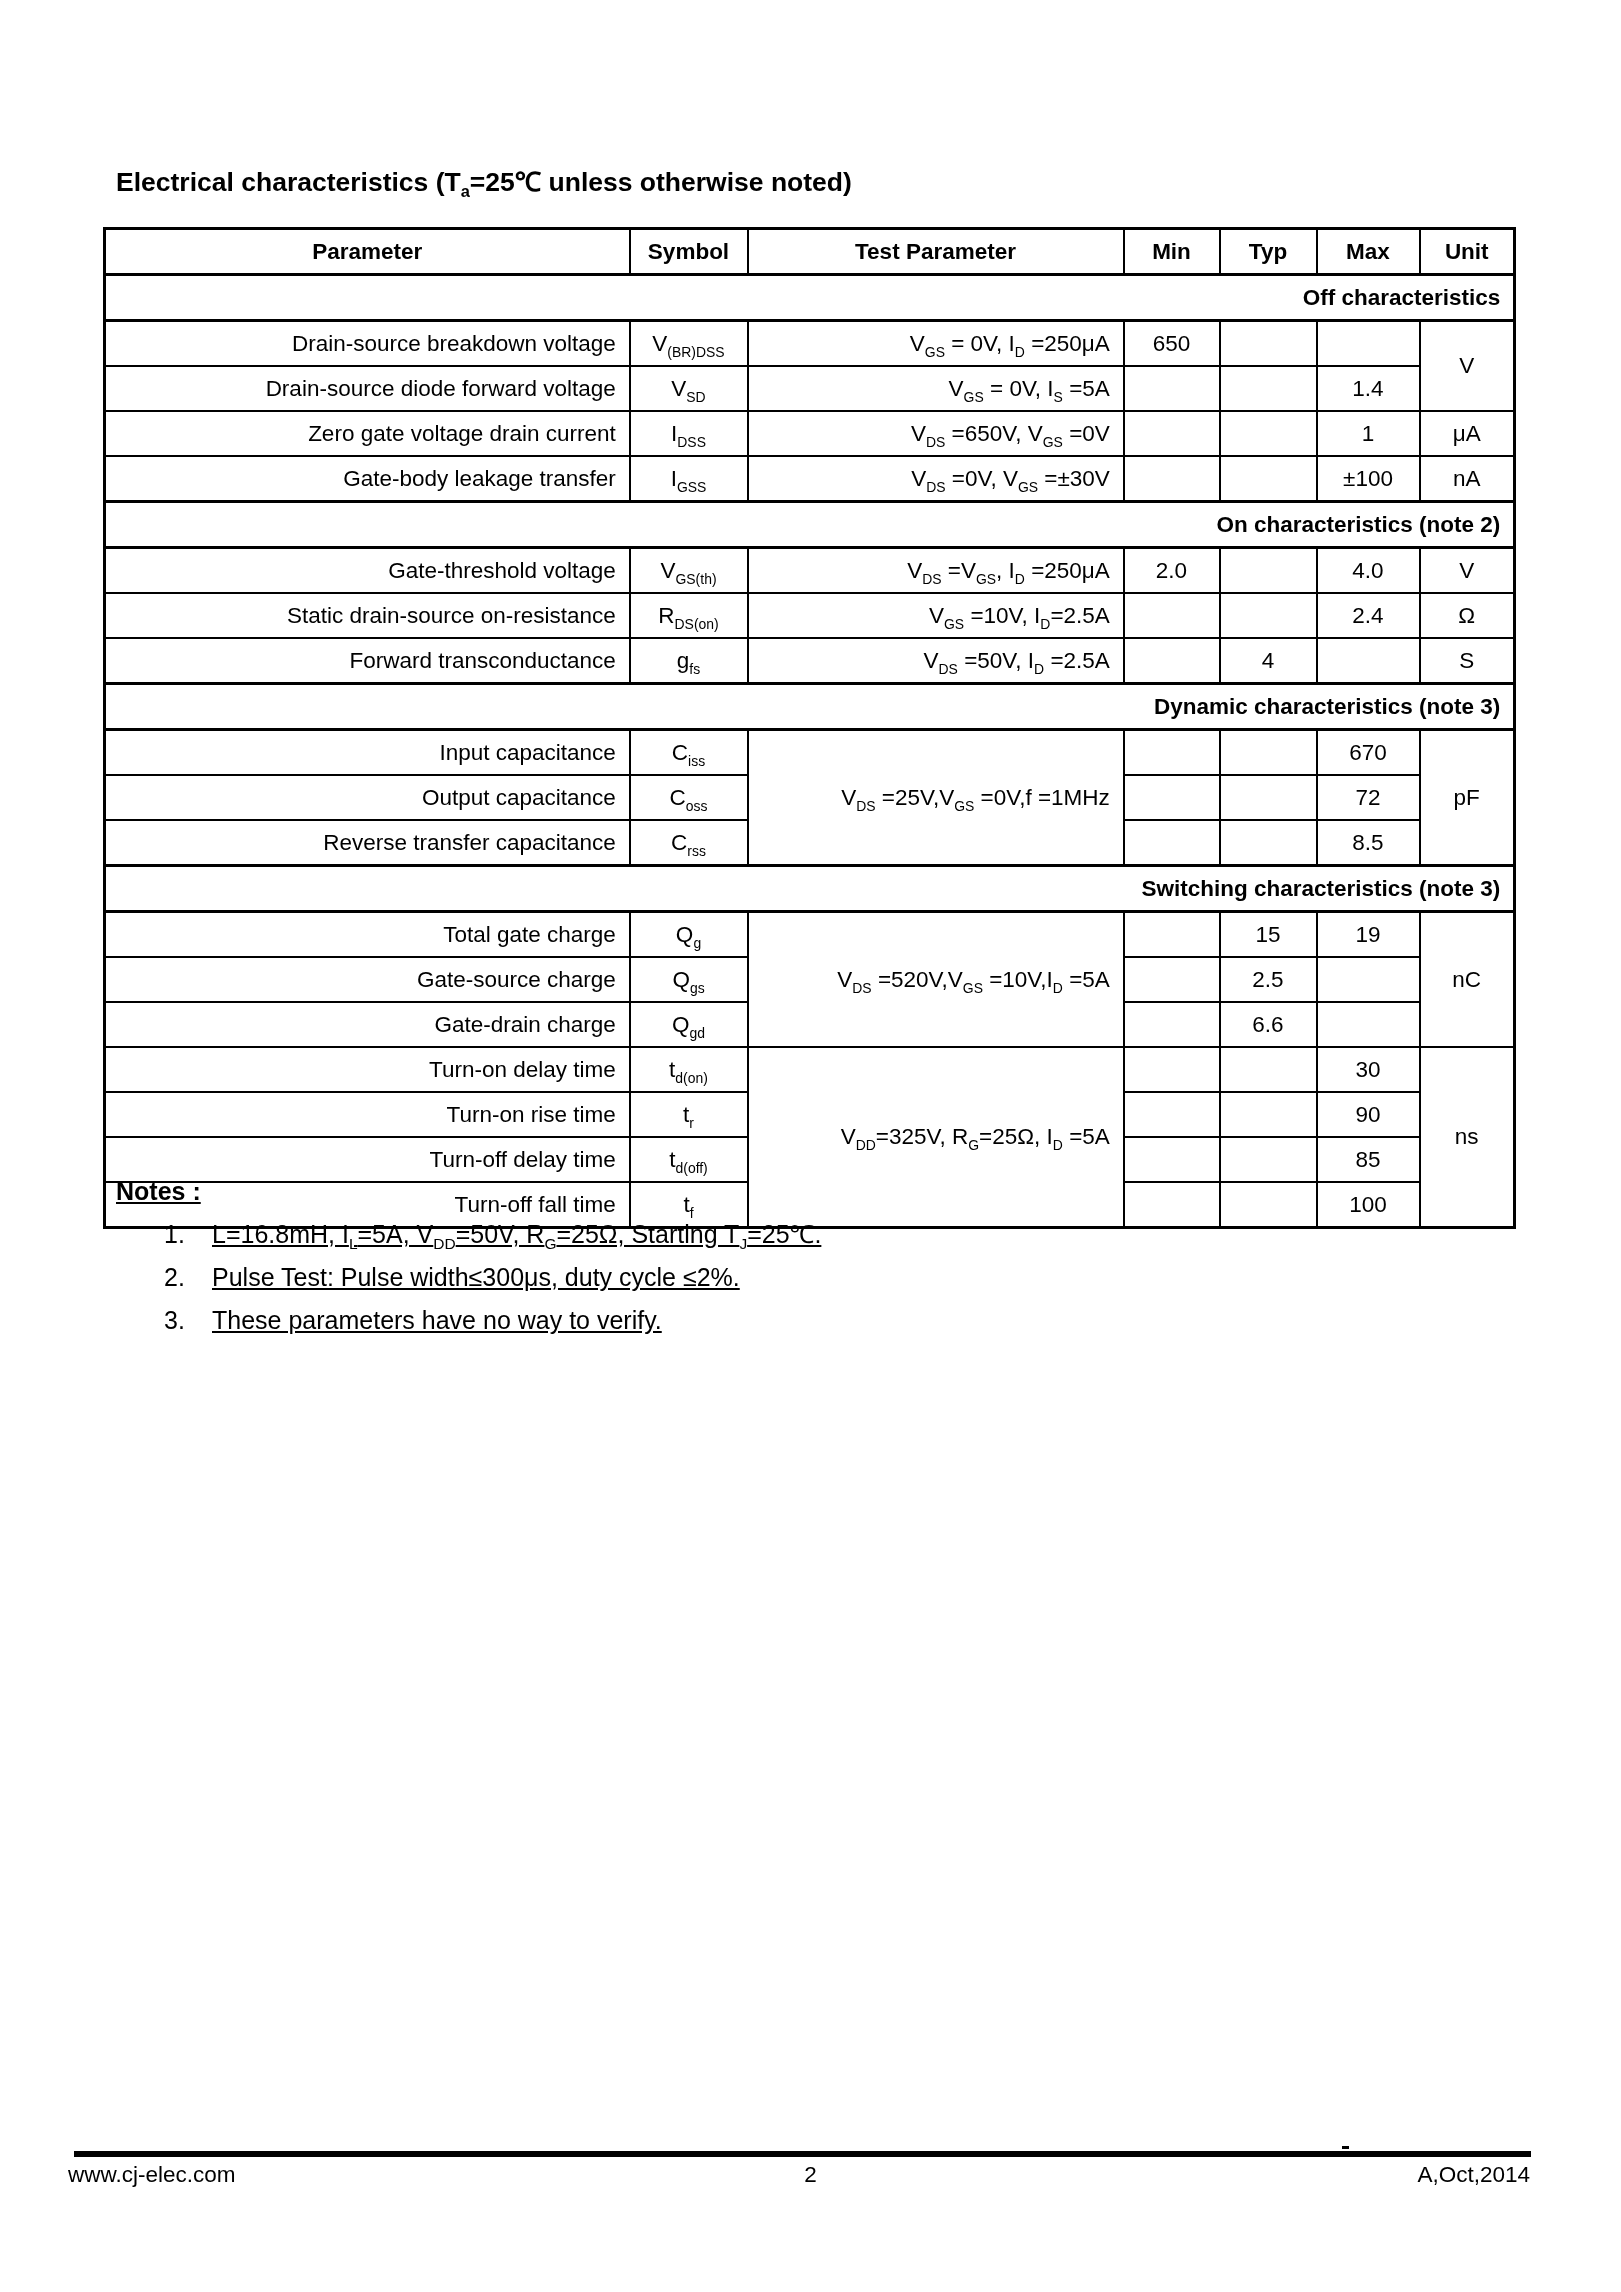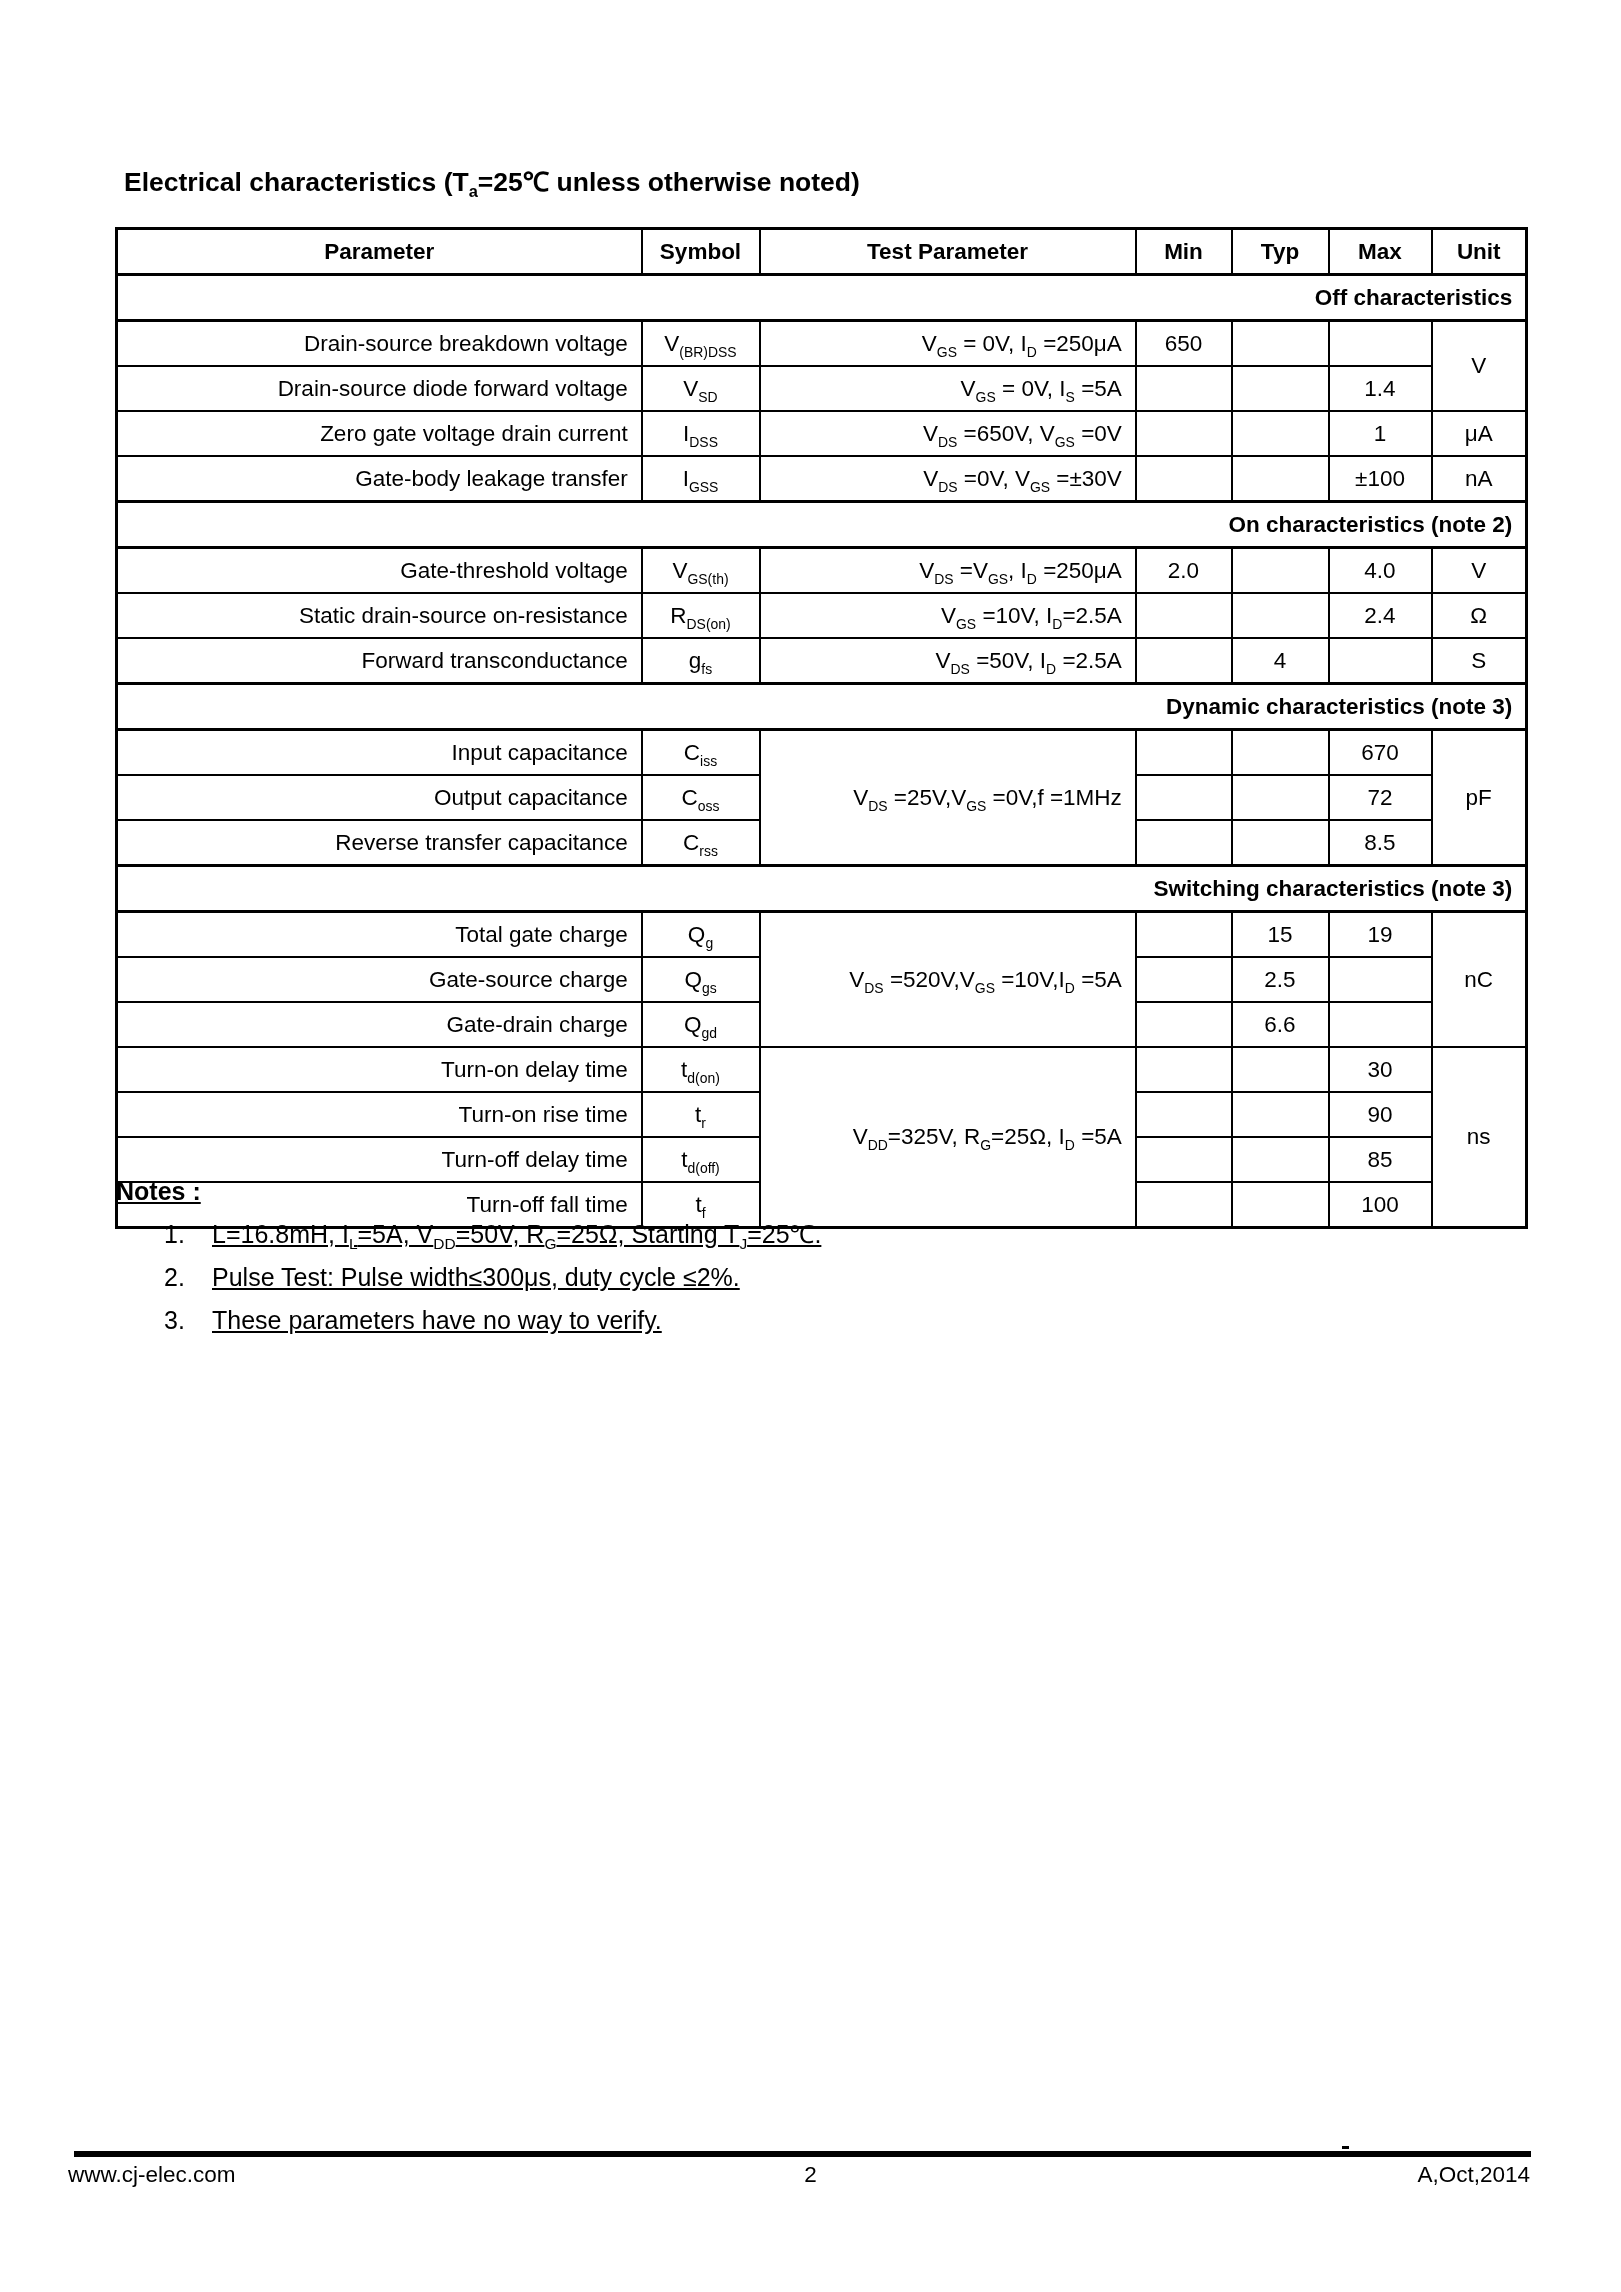--- a/index.html
+++ b/index.html
@@ -5,25 +5,25 @@
   html,body{margin:0;padding:0;background:#ffffff;}
   .page{
     position:relative;
     width:1621px;height:2293px;
     background:#ffffff;
     color:#000;
     font-family:"Liberation Sans", sans-serif;
     overflow:hidden;
   }
   .title{
-    position:absolute;left:124px;top:163px;
+    position:absolute;left:116px;top:163px;
     font-size:26.5px;font-weight:bold;letter-spacing:0;
   }
   table.spec{
-    position:absolute;left:115px;top:227px;
+    position:absolute;left:103px;top:227px;
     width:1410px;
     border-collapse:collapse;
     table-layout:fixed;
     font-size:22.5px;
     border:3.9px solid #000;
   }
   table.spec th, table.spec td{
     border:2px solid #000;
     height:43px;
     padding:0 12.7px;

